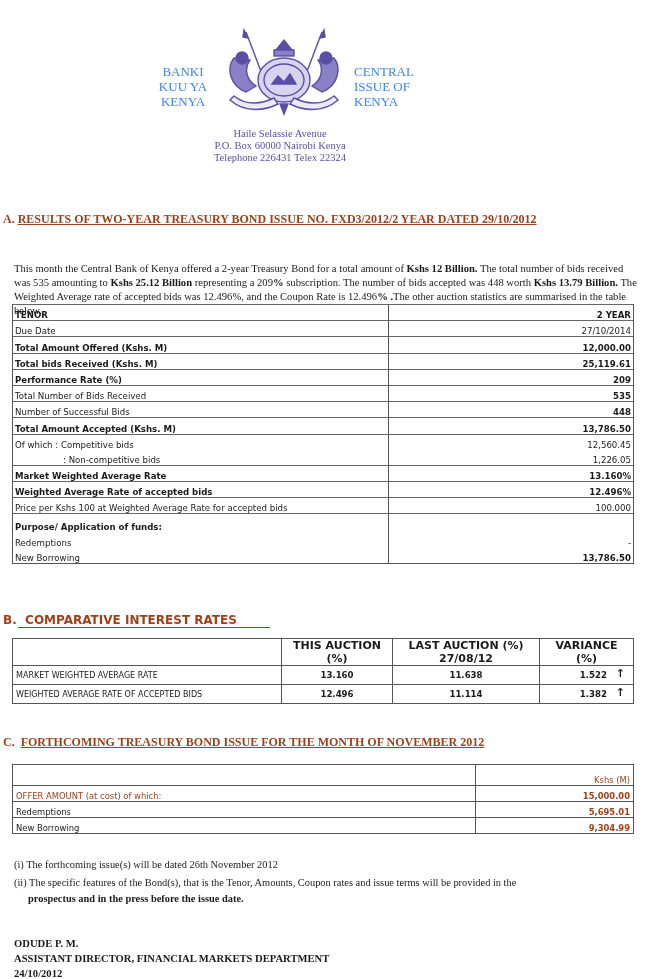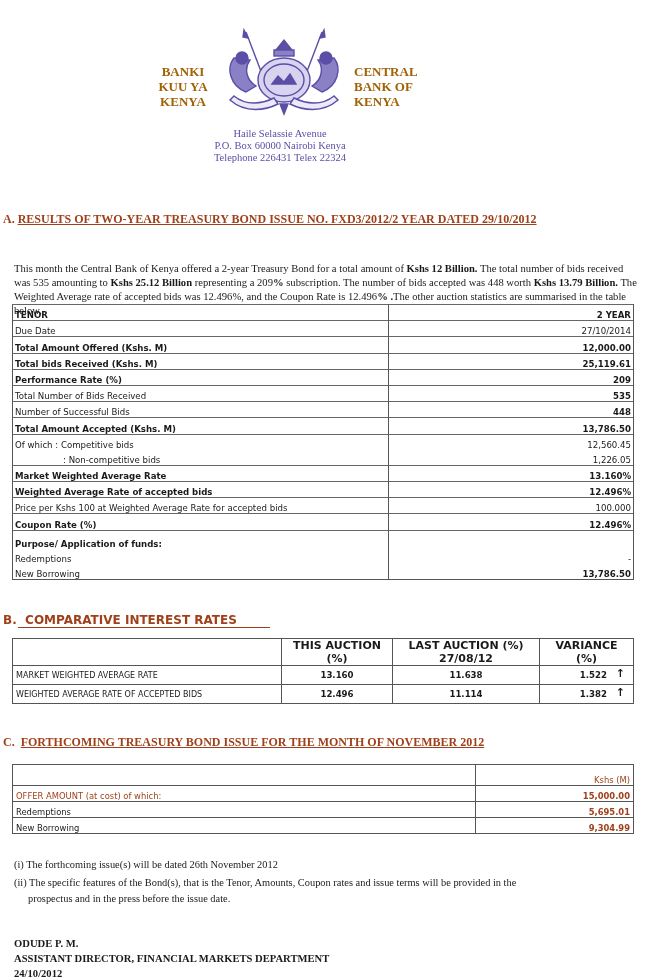--- a/index.html
+++ b/index.html
@@ -1,19 +1,19 @@
 <!DOCTYPE html>
 <html><head>
 <meta charset="utf-8">
 <style>
   html, body { margin: 0; padding: 0; background: #ffffff; }
   body { width: 650px; height: 979px; position: relative; overflow: hidden; color: #1a1a1a; }
 
   
-  .lh { position: absolute; color: #a16207; font-family: "Liberation Serif", serif; font-weight: bold; }
+  .lh { position: absolute; color: #3b82f6; font-family: "Liberation Serif", serif; font-weight: normal; }
   .lh-left { left: 152px; top: 64px; width: 62px; text-align: center; font-size: 13px; line-height: 15px; }
   .lh-right { left: 354px; top: 64px; width: 80px; text-align: left; font-size: 13px; line-height: 15px; }
   .crest { position: absolute; left: 216px; top: 28px; width: 136px; width: 136px; height: 90px; }
   .addr { position: absolute; left: 180px; top: 128px; width: 200px; text-align: center; font-family: "Liberation Serif", serif; font-size: 10.5px; line-height: 12px; color: #5a4ea6; }
 
   
   .sec-head { position: absolute; left: 3px; font-family: "Liberation Serif", serif; font-weight: bold; font-size: 12px; color: #a0401a; white-space: nowrap; }
   .sec-head .lbl { text-decoration: underline; }
   .sec-b { font-family: "DejaVu Sans", sans-serif; font-size: 12px; font-weight: bold; }
   .sec-b-line { position: absolute; left: 18px; top: 627px; width: 252px; height: 1px; background: #a0401a; }
@@ -74,21 +74,21 @@
     <circle cx="26" cy="30" r="6" fill="#5a4ea6"></circle>
     <circle cx="110" cy="30" r="6" fill="#5a4ea6"></circle>
     <path d="M14 72 C30 86 50 82 62 76 L58 70 C46 76 30 78 18 68 Z" fill="#eceaf8"></path>
     <path d="M122 72 C106 86 86 82 74 76 L78 70 C90 76 106 78 118 68 Z" fill="#eceaf8"></path>
     <path d="M64 76 L68 86 L72 76 Z" fill="#5a4ea6"></path>
   </g>
 </svg>
 
 <div class="lh lh-right">
   <div>CENTRAL</div>
-  <div>BANK OF</div>
+  <div>ISSUE OF</div>
   <div>KENYA</div>
 </div>
 
 <div class="addr">
   <div>Haile Selassie Avenue</div>
   <div>P.O. Box 60000 Nairobi Kenya</div>
   <div>Telephone 226431  Telex  22324</div>
 </div>
 
 <div class="sec-head" style="top:212px;">
@@ -146,24 +146,20 @@
         <td class="b">Market Weighted Average  Rate</td>
         <td class="v b">13.160%</td>
       </tr>
   <tr class="bt">
         <td class="b">Weighted Average Rate of accepted bids</td>
         <td class="v b">12.496%</td>
       </tr>
   <tr class="bt">
         <td>Price per Kshs 100 at Weighted Average Rate for accepted bids</td>
         <td class="v">100.000</td>
-      </tr>
-  <tr class="bt">
-        <td class="b">Coupon Rate (%)</td>
-        <td class="v b">12.496%</td>
       </tr>
   <tr class="bt">
         <td class="b" style="height:18px;">Purpose/ Application of funds:</td>
         <td class="v"></td>
       </tr>
   <tr>
         <td>Redemptions</td>
         <td class="v">-</td>
       </tr>
   <tr class="last">
@@ -224,20 +220,20 @@
   <tr>
     <td>New Borrowing</td>
     <td class="v">9,304.99</td>
   </tr>
 </tbody>
   </table>
 
 <div class="notes">
   <div>(i)  The forthcoming issue(s) will be dated 26th November 2012</div>
   <div>(ii) The specific features of the Bond(s), that is the Tenor, Amounts, Coupon rates and issue terms will be provided in the</div>
-  <div class="cont" style="margin-top:-2px;">prospectus  and in the press  before the issue date.</div>
+  <div class="cont" style="margin-top:-2px;font-weight:bold;">prospectus  and in the press  before the issue date.</div>
 </div>
 
 <div class="sig">
   <div>ODUDE P. M.</div>
   <div>ASSISTANT DIRECTOR,  FINANCIAL MARKETS DEPARTMENT</div>
   <div>24/10/2012</div>
 </div>
 
 </body></html>

